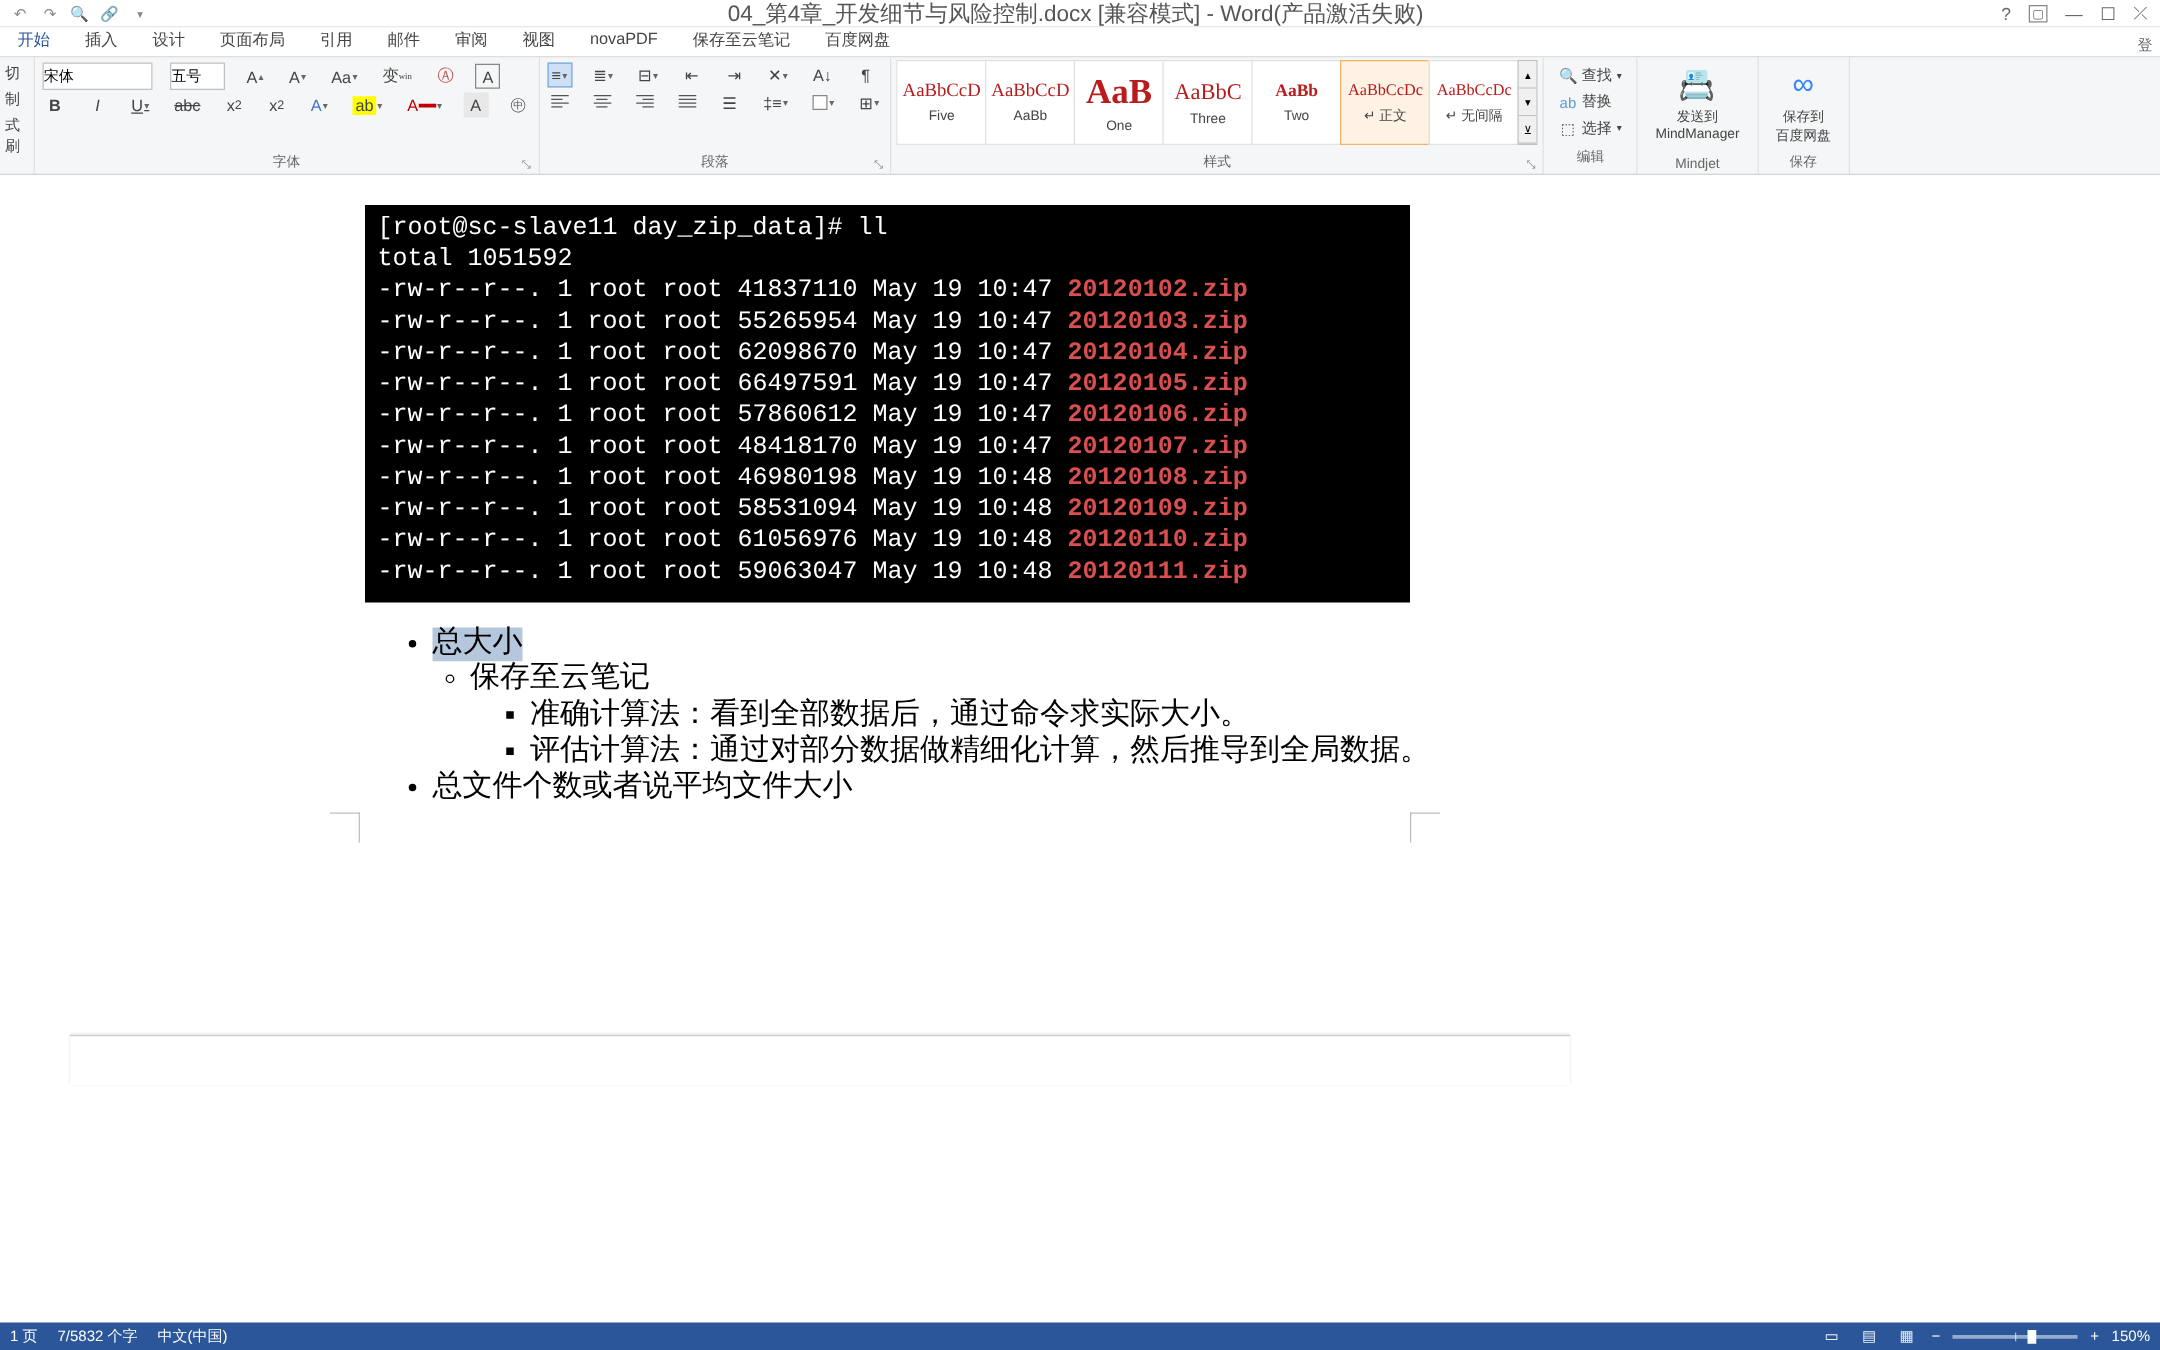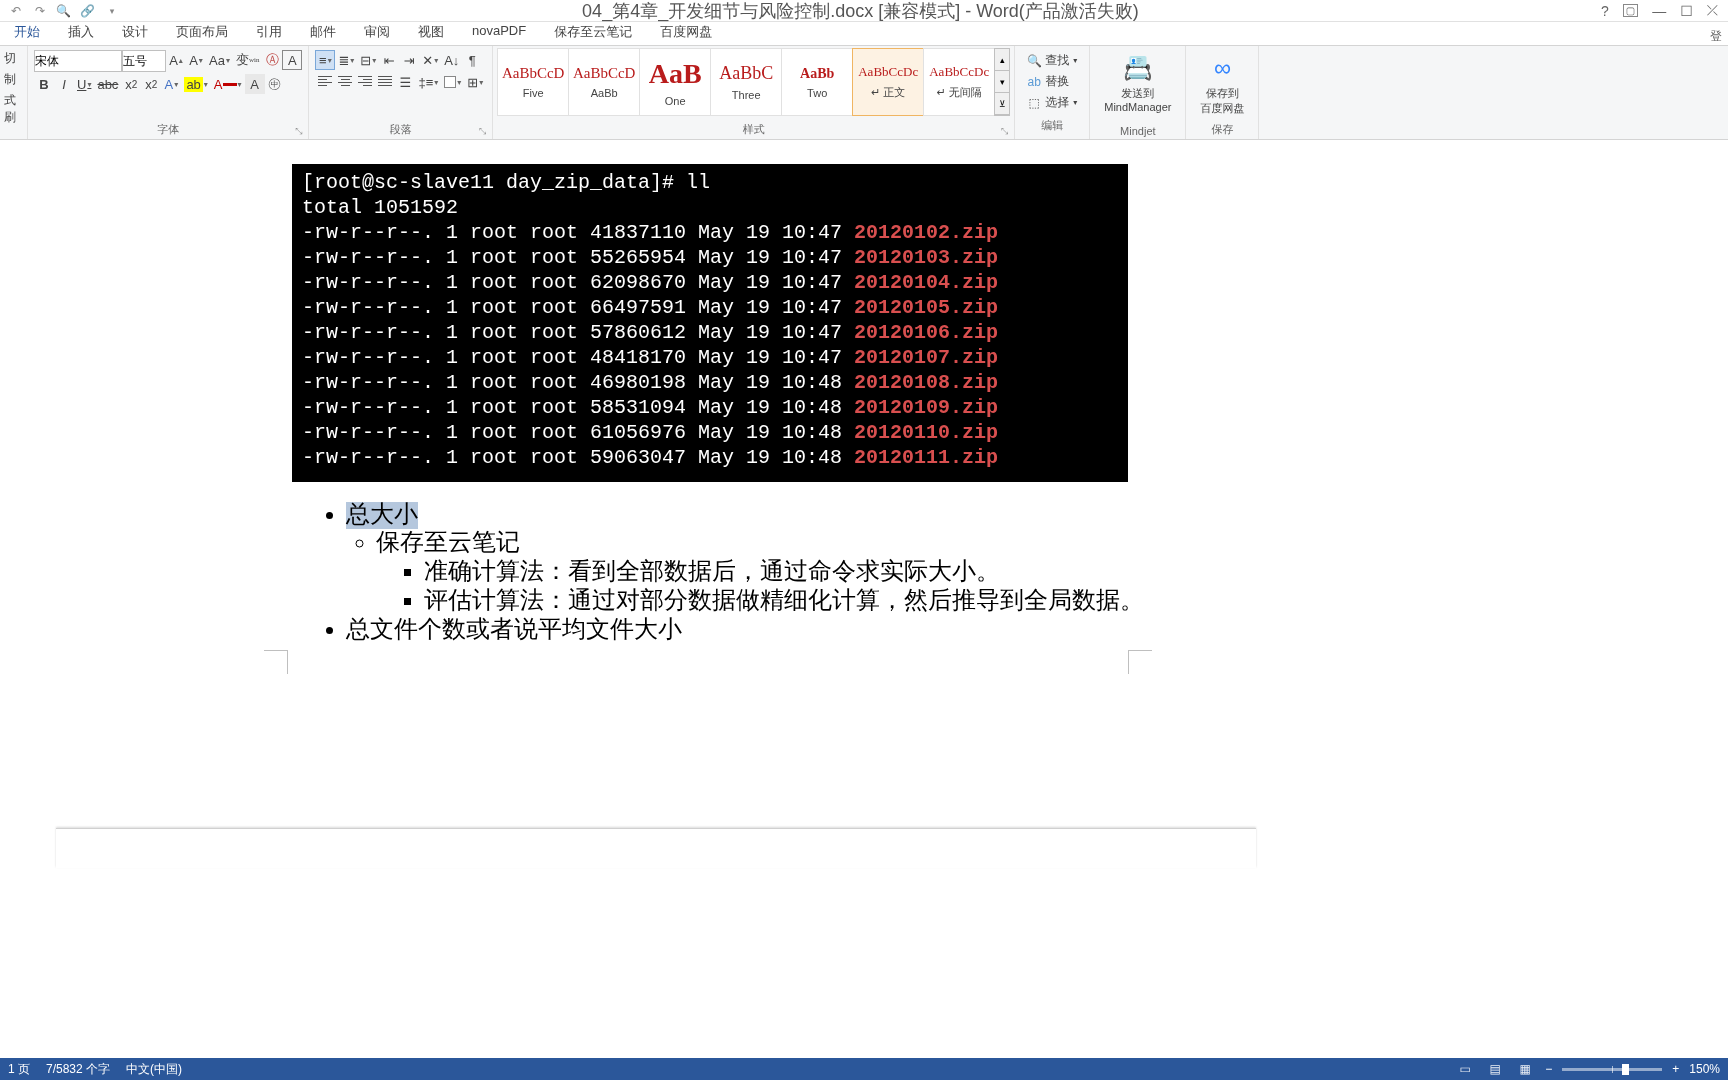--- a/index.html
+++ b/index.html
@@ -19,21 +19,21 @@
 .ribbon-tab.active { color: #2b579a; }
 .ribbon-tabs-right { margin-left: auto; padding-right: 6px; color: #666; }
 
 
 .ribbon { height: 94px; background: #f5f6f7; border-bottom: 1px solid #d4d4d4; display: flex; }
 .ribbon-group { border-right: 1px solid #e1e1e1; display: flex; flex-direction: column; padding: 2px 4px 0 4px; position: relative; }
 .ribbon-group-label { text-align: center; font-size: 11px; color: #666; padding: 2px 0; margin-top: auto; position: relative; }
 .ribbon-group-label::after { content: "⤡"; position: absolute; right: 2px; bottom: 2px; font-size: 9px; color: #888; }
 .ribbon-group-label.no-expand::after { content: ""; }
 .ribbon-rows { display: flex; flex-direction: column; gap: 2px; padding: 2px; }
-.ribbon-row { display: flex; align-items: flex-start; gap: 0; }
+.ribbon-row { display: flex; align-items: center; gap: 14px; }
 
 
 .clip-group { width: 28px; }
 .clip-btn { font-size: 12px; color: #444; padding: 2px 0; text-align: left; cursor: pointer; }
 
 
 .font-select { border: 1px solid #c0c0c0; height: 22px; font-size: 12px; background: #fff; }
 .font-name { width: 88px; }
 .font-size { width: 44px; }
 .icon-btn { min-width: 20px; height: 20px; display: flex; align-items: center; justify-content: center; border: 1px solid transparent; cursor: pointer; font-size: 13px; color: #444; padding: 0 2px; }

